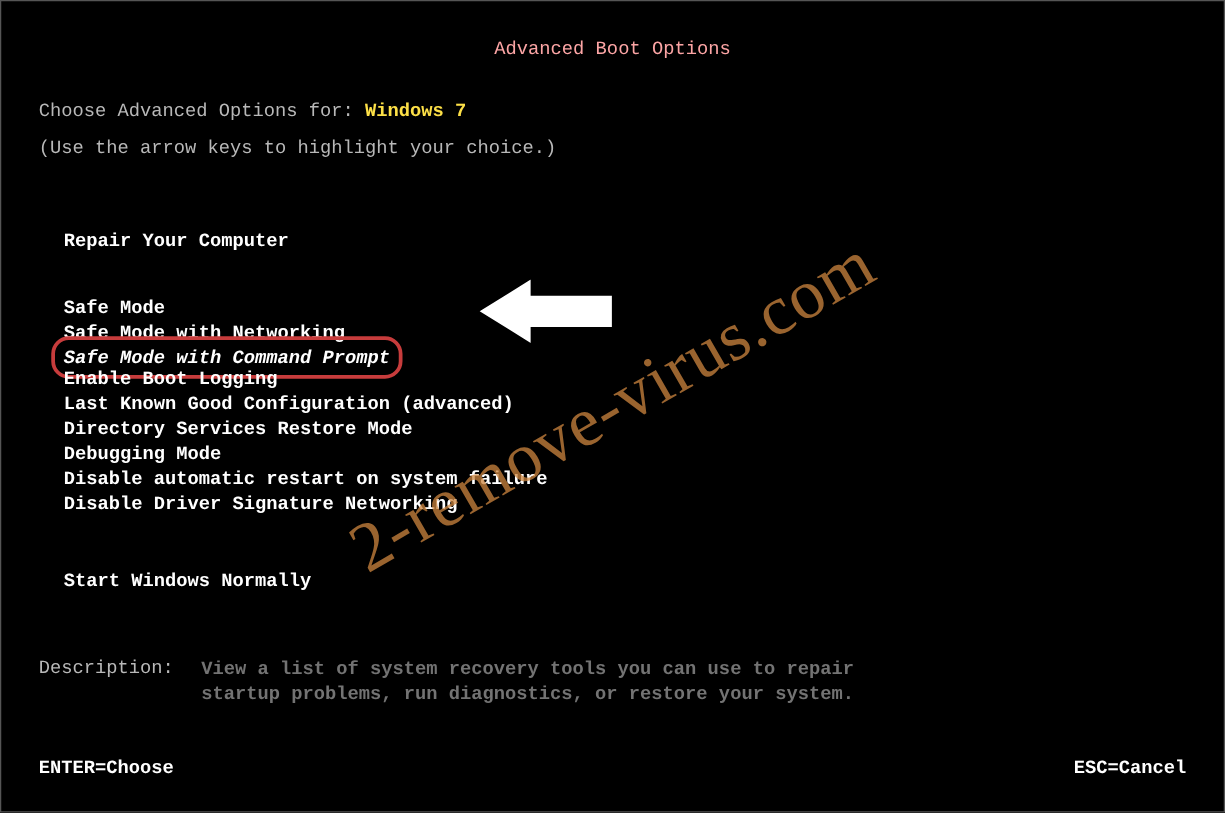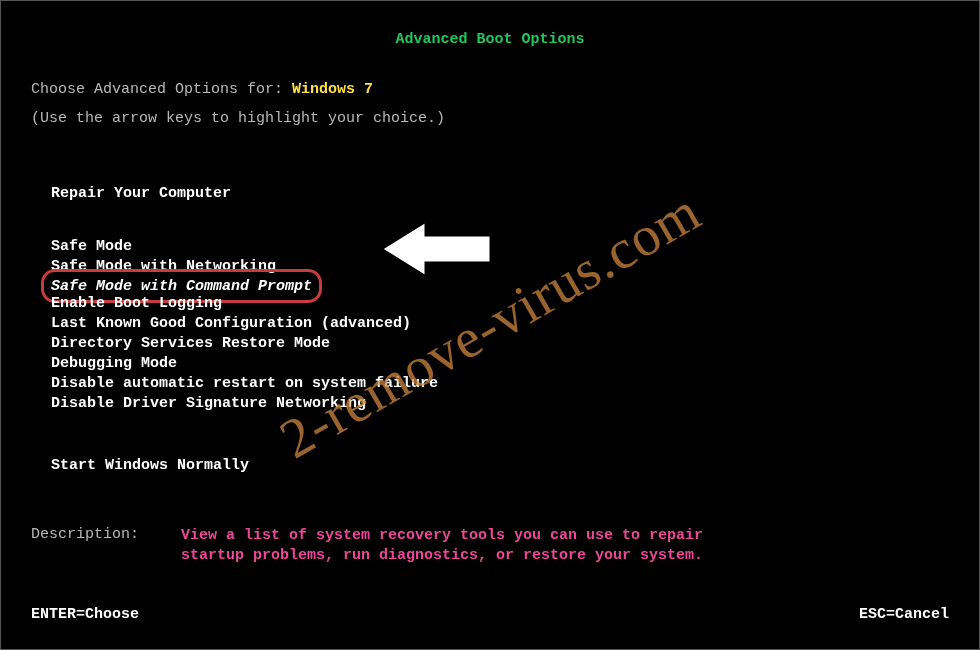--- a/index.html
+++ b/index.html
@@ -16,22 +16,22 @@
       color: #b8b8b8;
       position: relative;
       overflow: hidden;
       border: 1px solid #555;
     }
     .title-bar {
       position: absolute;
       top: 30px;
       left: 50%;
       transform: translateX(-50%);
-      color: #22c55e;
-      font-weight: bold;
+      color: #fca5a5;
+      font-weight: normal;
     }
     .prompt-section {
       position: absolute;
       top: 80px;
       left: 30px;
     }
     .os-name {
       color: #fde047;
       font-weight: bold;
     }
@@ -66,28 +66,28 @@
       bottom: -6px;
       border: 3px solid #c73c3c;
       border-radius: 14px;
       pointer-events: none;
     }
     .description-section {
       position: absolute;
       top: 525px;
       left: 30px;
       display: flex;
-      gap: 42px;
+      gap: 22px;
       justify-content: flex-end;
     }
     .description-label {
       color: #b8b8b8;
     }
     .description-text {
-      color: #ec4899;
+      color: #737373;
       font-weight: bold;
       max-width: 560px;
       line-height: 20px;
     }
     .footer {
       position: absolute;
       bottom: 26px;
       left: 30px;
       right: 30px;
       display: flex;

